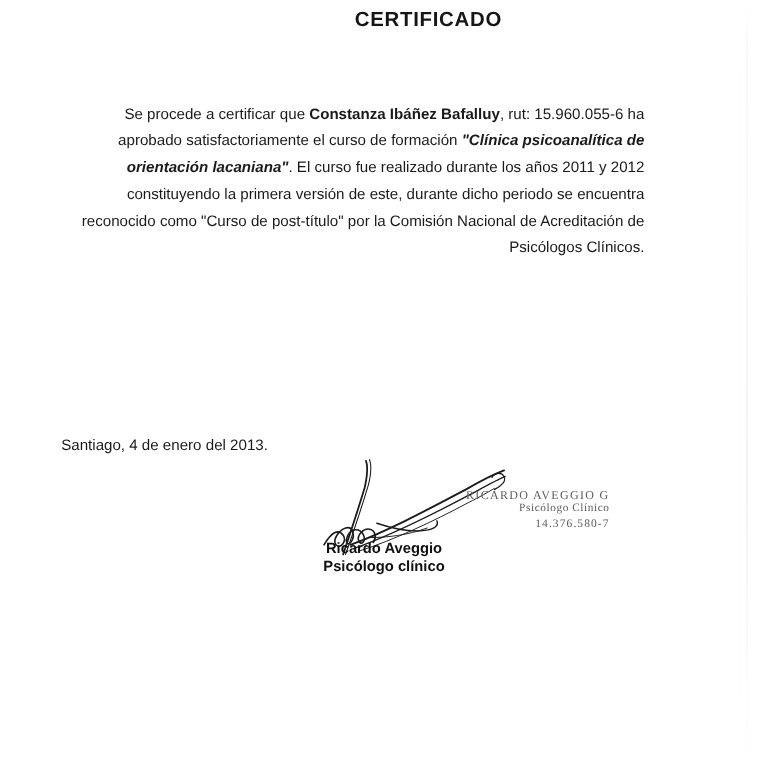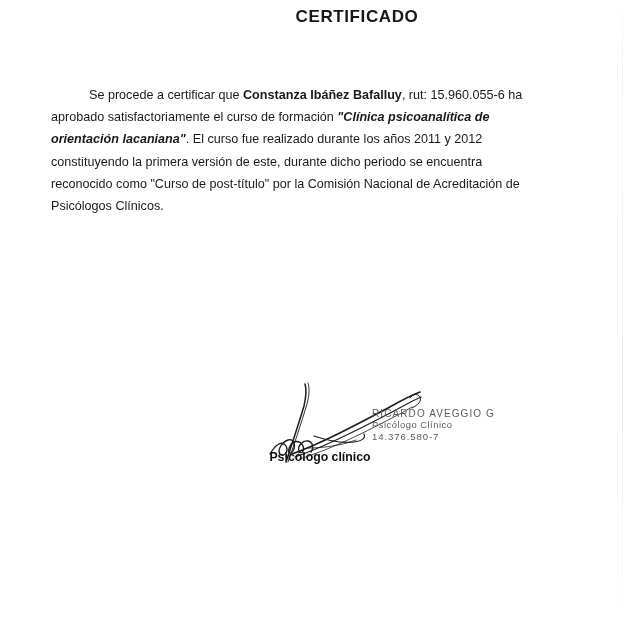--- a/index.html
+++ b/index.html
@@ -58,21 +58,21 @@
   }
 
   .body-block {
     position: absolute;
     top: 84px;
     left: 51px;
     width: 486px;
     font-size: 12.6px;
     line-height: 22.2px;
     color: #1a1a1a;
-    text-align: left;
+    text-align: right;
   }
   .body-block .indent {
     display: inline-block;
     width: 38px;
   }
   .nm {
     font-weight: bold;
   }
   .course {
     font-style: italic;
@@ -96,25 +96,26 @@
     height: 90px;
     pointer-events: none;
   }
 
   
   .stamp {
     position: absolute;
     top: 408px;
     left: 372px;
     width: 136px;
-    text-align: left;
+    text-align: right;
     color: #5d5d5d;
     font-size: 9.6px;
     line-height: 11.4px;
     letter-spacing: 0.85px;
+    font-family: Liberation Serif, serif;
   }
   .stamp .l1 {
     font-size: 10px;
     letter-spacing: 1.1px;
   }
   .stamp .l2 {
     font-size: 9.4px;
     letter-spacing: 0.5px;
   }
   .stamp .l3 {
@@ -145,20 +146,21 @@
   <div class="doc-title">CERTIFICADO</div>
 
   <div class="body-block">
     <span class="indent"></span><span>Se procede a certificar que </span><span class="nm">Constanza Ibáñez Bafalluy</span><span>, rut: 15.960.055-6  ha</span>
     <span>aprobado satisfactoriamente el curso de formación </span><span class="course">"Clínica psicoanalítica de orientación</span>
     <span class="course">lacaniana"</span><span>. El curso fue realizado durante los años 2011 y 2012 constituyendo la primera</span>
     <span>versión de este, durante dicho periodo se encuentra reconocido como "Curso de post-título"</span>
     <span>por la Comisión Nacional de Acreditación de Psicólogos Clínicos.</span>
   </div>
 
+  <div class="place-date">Santiago, 4 de enero del 2013.</div>
 
   <svg class="signature" viewBox="0 0 200 90">
     <g fill="none" stroke="#1c1c1c" stroke-linecap="round" stroke-linejoin="round">
 
       <path d="M24 84 C30 66, 36 48, 42 28 C44 19, 45 12, 43 6" stroke-width="1.5"></path>
       <path d="M26 84 C33 64, 39 46, 45 26 C47 18, 48 11, 46 5" stroke-width="0.9"></path>
 
       <path d="M8 76 C14 66, 20 62, 24 68 C27 73, 22 80, 18 76 C15 72, 20 64, 26 62
                C32 60, 34 68, 31 73 C28 78, 25 74, 28 68
                C31 62, 38 62, 41 68 C43 73, 39 77, 37 73
@@ -175,16 +177,17 @@
     </g>
   </svg>
 
   <div class="stamp">
     <div class="l1">RICARDO AVEGGIO G</div>
     <div class="l2">Psicólogo Clínico</div>
     <div class="l3">14.376.580-7</div>
   </div>
 
   <div class="signer-block">
+    <div>Ricardo Aveggio</div>
     <div>Psicólogo clínico</div>
   </div>
 
 </div>
 
 </body></html>

